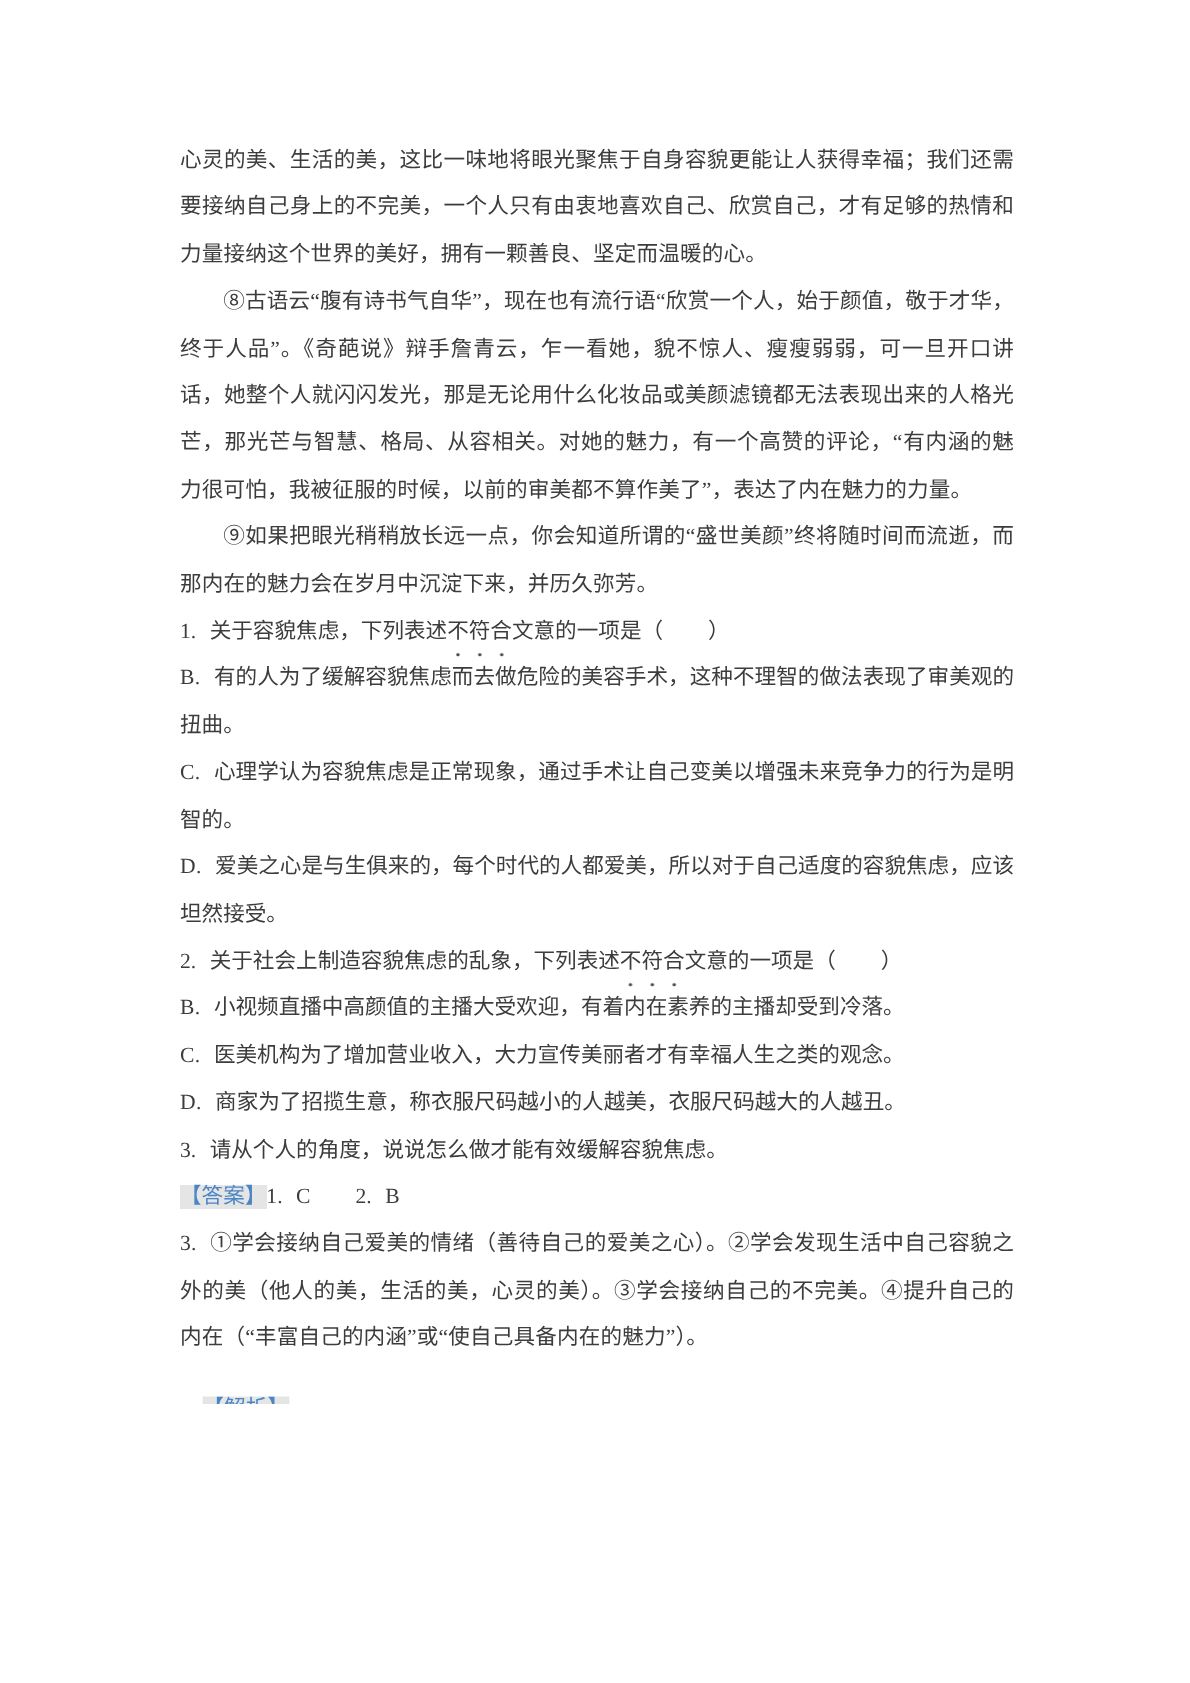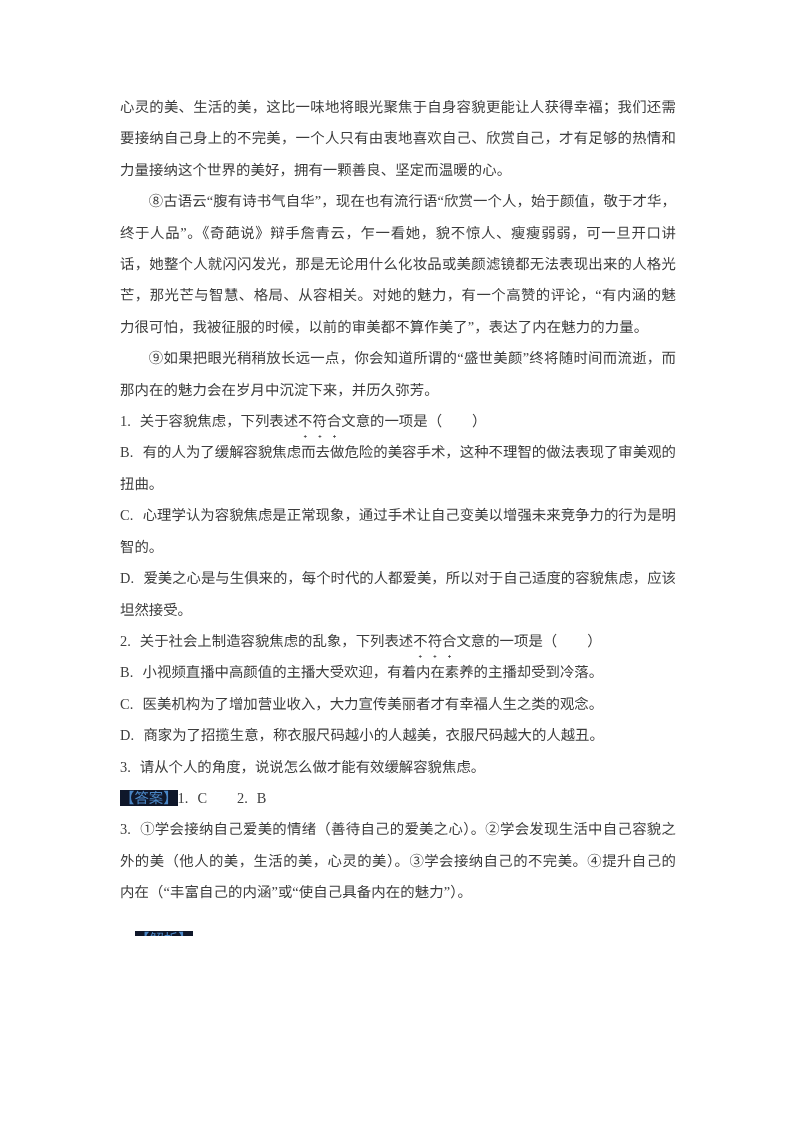--- a/index.html
+++ b/index.html
@@ -94,21 +94,21 @@
     height: 3px;
     background-image: radial-gradient(circle at 50% 50%, #4a4a4a 0.9px, rgba(0,0,0,0) 1.3px);
     background-size: 14.6px 3px;
     background-repeat: repeat-x;
     background-position: 0 0;
   }
 
   
   .tag-blue {
     color: #4a86c5;
-    background: #0f172a;
+    background: #e5e5e5;
     font-family: "Liberation Serif", "DejaVu Serif", serif;
   }
 
   .answer-line {
     font-size: 14.4px;
     line-height: 31.4px;
     color: #3c3c3c;
     margin: 0;
     white-space: nowrap;
   }

